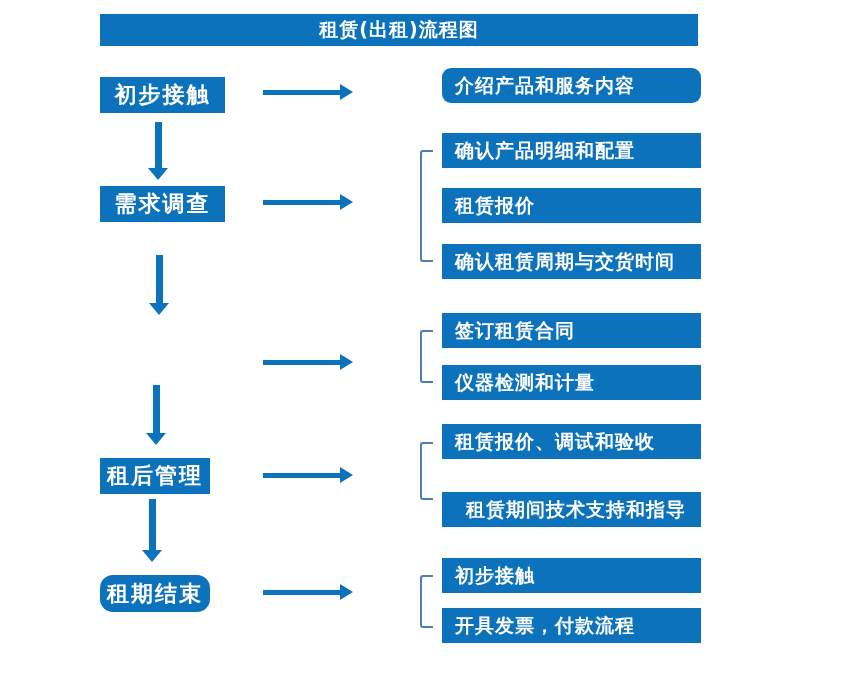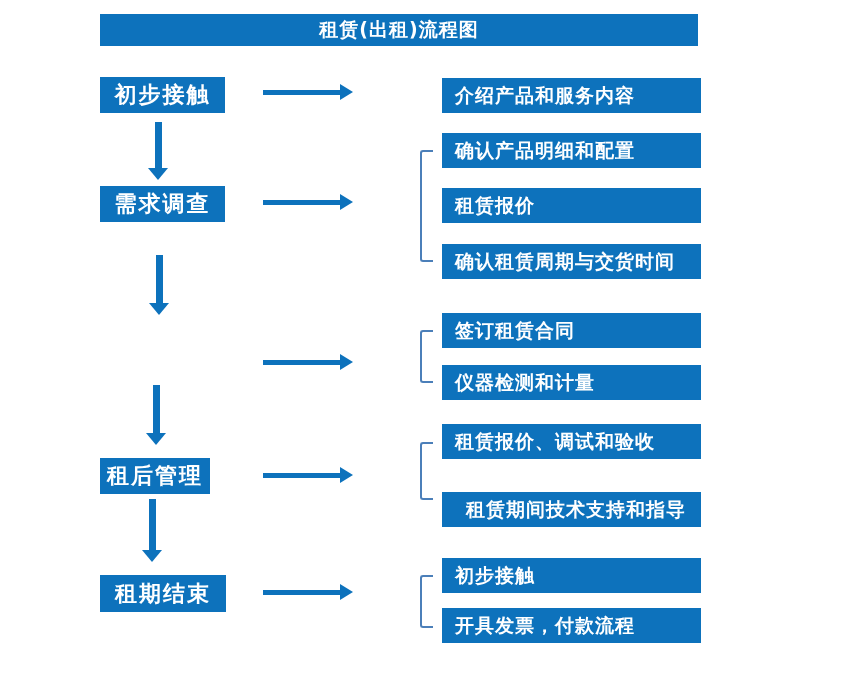--- a/index.html
+++ b/index.html
@@ -29,24 +29,24 @@
     display: flex; align-items: center; font-weight: bold;
   }
   .stage-box { justify-content: center; font-size: 22px; letter-spacing: 2px; }
   .detail-box { padding-left: 13px; font-size: 19px; letter-spacing: 1px; width: 259px; height: 35px; left: 442px; }
 
   
   .s0 { left: 100px; top: 77px;  width: 125px; height: 36px; }
   .s1 { left: 100px; top: 186px; width: 125px; height: 36px; }
   .s2 { left: 100px; top: 344px; width: 111px; height: 37px; }
   .s3 { left: 100px; top: 458px; width: 110px; height: 36px; }
-  .s4 { left: 100px; top: 575px; width: 126px; height: 37px; }
+  .s4 { left: 100px; top: 575px; width: 110px; height: 37px; border-radius: 13px; }
 
   
-  .r0 { top: 78px; }  .r1 { top: 133px; } .r2 { top: 188px; } .r3 { top: 244px; }
+  .r0 { top: 68px; border-radius: 9px; }  .r1 { top: 133px; } .r2 { top: 188px; } .r3 { top: 244px; }
   .r4 { top: 313px; } .r5 { top: 365px; } .r6 { top: 424px; } .r7 { top: 492px; padding-left: 24px; }
   .r8 { top: 558px; } .r9 { top: 608px; }
 
   
   .harrow { position: absolute; left: 263px; width: 90px; height: 18px; }
   .harrow .stem {
     position: absolute; left: 0; right: 12px; top: 50%; margin-top: -2.5px;
     height: 5px; background: var(--primary);
   }
   .harrow .head {

